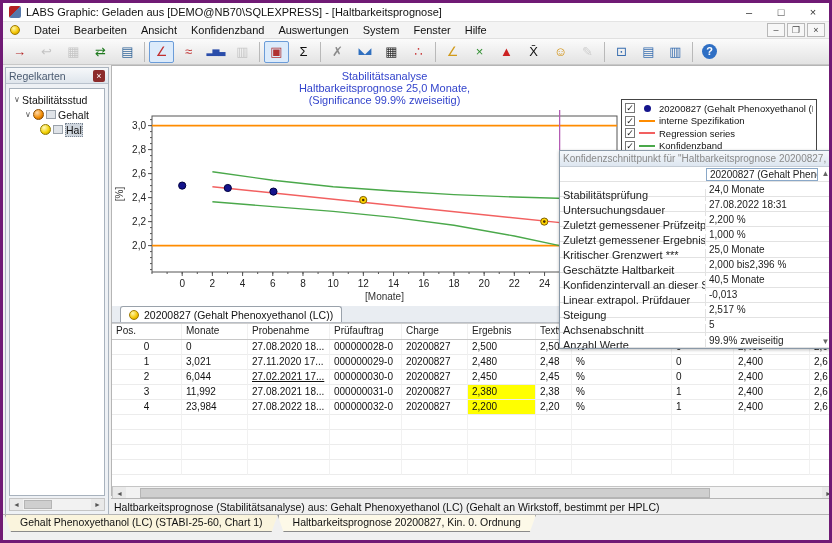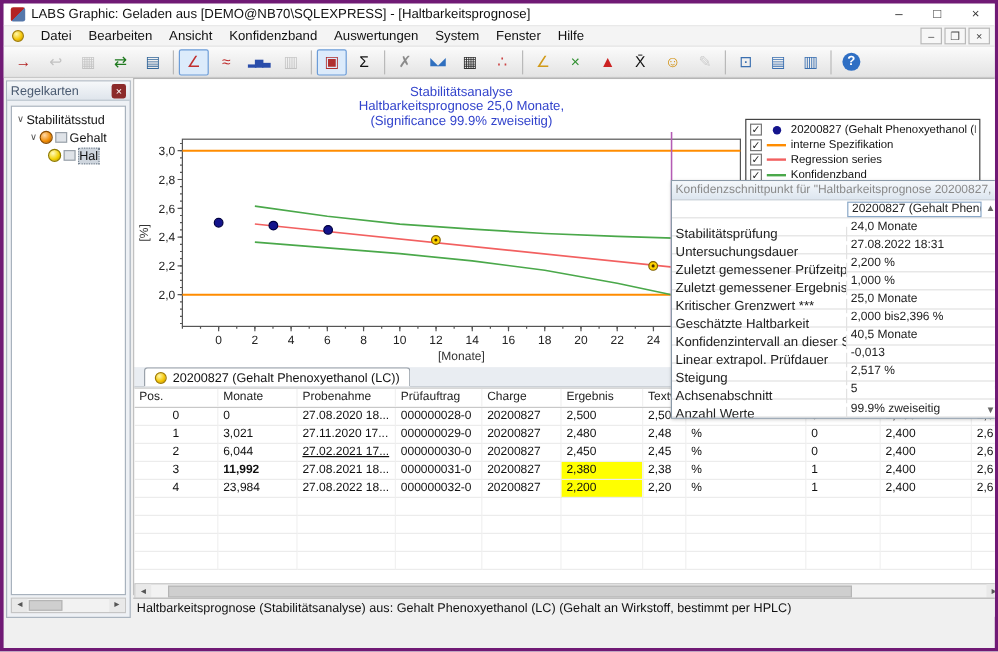--- a/index.html
+++ b/index.html
@@ -478,21 +478,21 @@
           <span class="tcell" style="width: 66px;">20200827</span>
           <span class="tcell" style="width: 68px;">2,450</span>
           <span class="tcell" style="width: 36px;">2,45</span>
           <span class="tcell" style="width: 100px;">%</span>
           <span class="tcell" style="width: 62px;">0</span>
           <span class="tcell" style="width: 76px;">2,400</span>
           <span class="tcell" style="width: 60px;">2,6</span>
         </div>
         <div class="trow">
           <span class="tcell" style="width: 70px; text-align: center;">3</span>
-          <span class="tcell" style="width: 66px; font-weight: bold;">11,992</span>
+          <span class="tcell" style="width: 66px;">11,992</span>
           <span class="tcell" style="width: 82px;">27.08.2021 18...</span>
           <span class="tcell" style="width: 72px;">000000031-0</span>
           <span class="tcell" style="width: 66px;">20200827</span>
           <span class="tcell" style="width: 68px; background: rgb(255, 255, 0);">2,380</span>
           <span class="tcell" style="width: 36px;">2,38</span>
           <span class="tcell" style="width: 100px;">%</span>
           <span class="tcell" style="width: 62px;">1</span>
           <span class="tcell" style="width: 76px;">2,400</span>
           <span class="tcell" style="width: 60px;">2,6</span>
         </div>
@@ -569,20 +569,24 @@
           <span class="sb-thumb" style="left:14px;width:570px;"></span>
         </span>
       <span class="sb-arrow">►</span>
     </div>
   </div>
 
   <div class="statusbar">
     <span>Haltbarkeitsprognose (Stabilitätsanalyse) aus: Gehalt Phenoxyethanol (LC) (Gehalt an Wirkstoff, bestimmt per HPLC)</span>
   </div>
 
+  <div class="bottomtabs" id="bottom-tabs">
+      <div class="btab">Gehalt Phenoxyethanol (LC) (STABI-25-60, Chart 1)</div>
+      <div class="btab active">Haltbarkeitsprognose 20200827, Kin. 0. Ordnung</div>
+    </div>
 
   <div class="popup">
     <div class="popup-title">
       <span>Konfidenzschnittpunkt für "Haltbarkeitsprognose 20200827, Kin. 0...</span>
 
     </div>
     <div class="popup-body" id="popup-body">
         <div class="popup-row sel">
           <span class="p-label">Stabilitätsprüfung</span>
           <span class="p-value">20200827 (Gehalt Phenoxyethanol (LC)</span>

